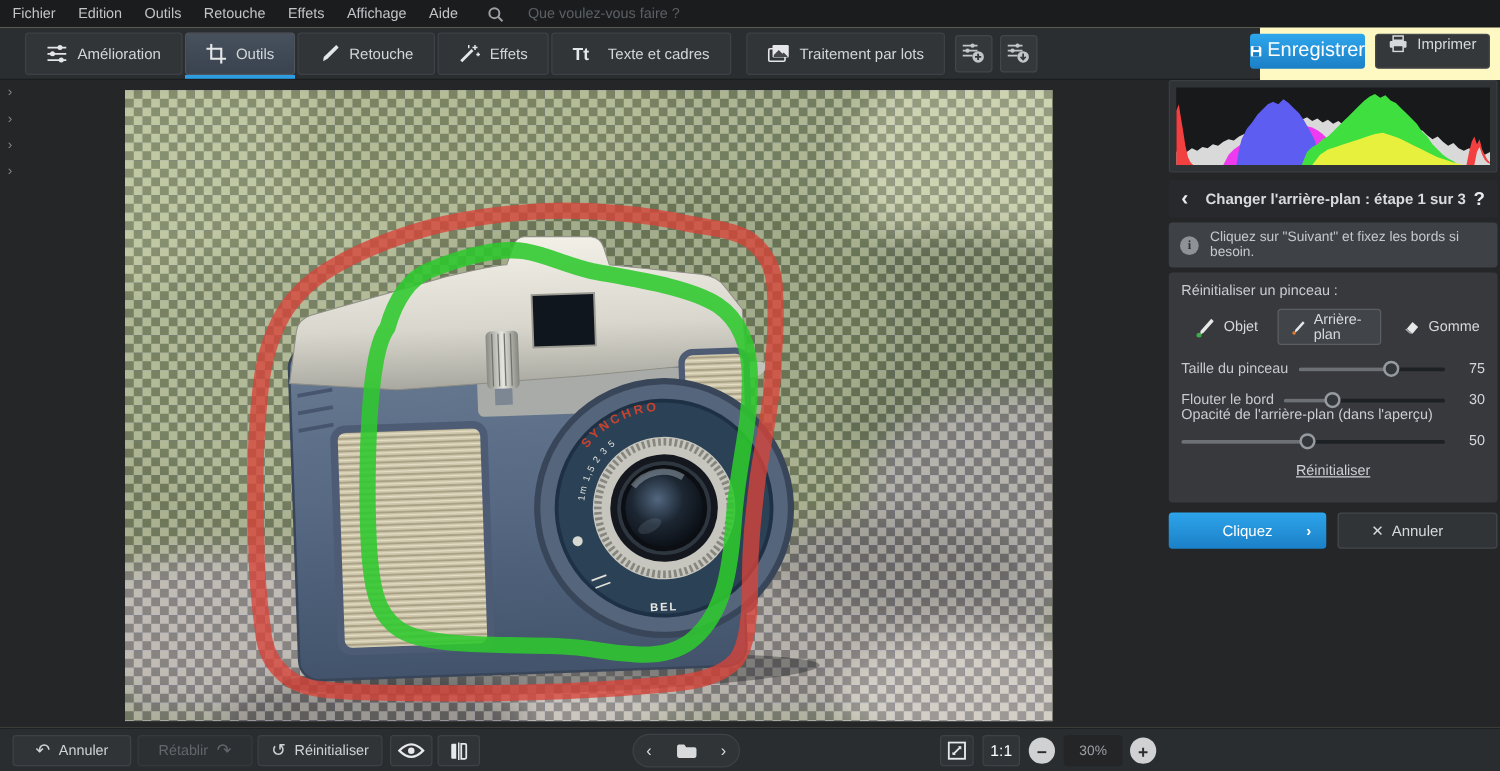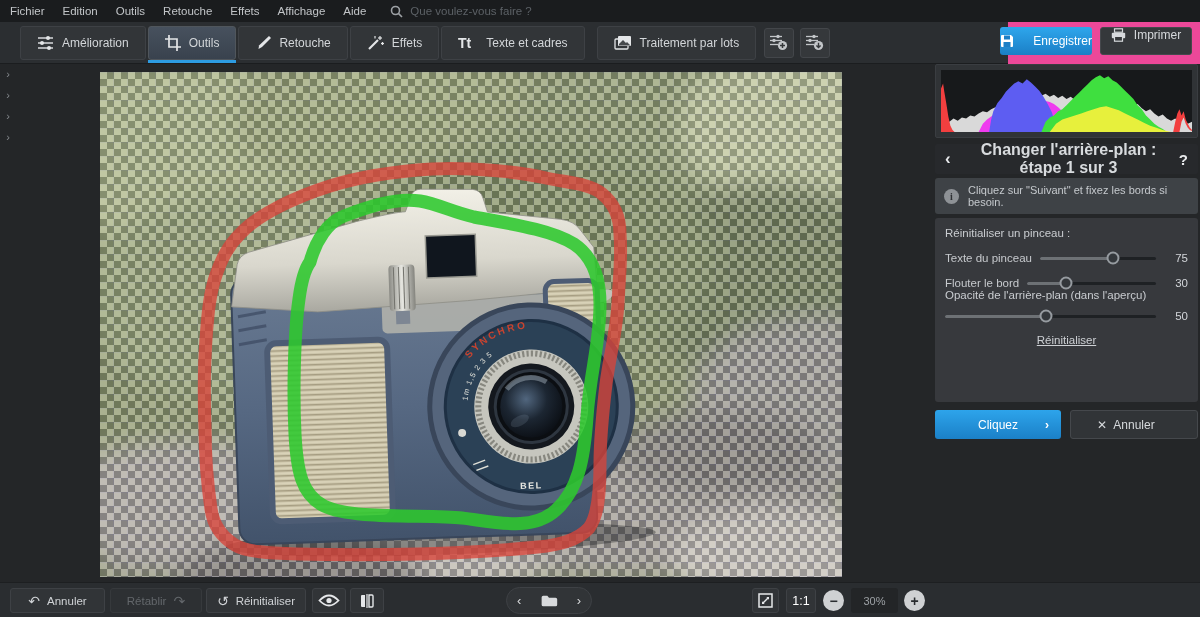--- a/index.html
+++ b/index.html
@@ -1,55 +1,55 @@
 <!DOCTYPE html>
 <html><head>
 <meta charset="utf-8">
 <style>
   html,body{margin:0;padding:0;background:#17181a;}
   *{box-sizing:border-box;}
-  #app{position:relative;width:1200px;height:617px;background:#ec4899;
+  #app{position:relative;width:1200px;height:617px;background:#fef9c3;
        font-family:"Liberation Sans","DejaVu Sans",sans-serif;color:#c9ccd0;
        overflow:hidden;user-select:none;}
   
   .menubar{position:absolute;left:0;top:0;width:1200px;height:22px;background:#1a1c1e;
            display:flex;align-items:center;gap:18px;padding:0 10px;font-size:11.5px;color:#c2c5c8;}
   .menubar .mitem{cursor:default;}
-  .searchwrap{display:flex;align-items:center;gap:7px;margin-left:6px;color:#5c6166;}
+  .searchwrap{display:flex;align-items:center;gap:19px;margin-left:6px;color:#5c6166;}
   
   .tabbar{position:absolute;left:0;top:22px;width:1008px;height:42px;background:#2b2e31;
           border-bottom:1px solid #1b1d1f;display:flex;align-items:center;padding:0 20px;}
   .tab{position:relative;height:34px;display:flex;align-items:center;gap:8px;padding:0 16px;
        background:#323538;border:1px solid #3e4145;border-radius:3px;margin-right:2px;
        font-size:12px;color:#d3d6d9;cursor:pointer;}
   .tab.active{background:linear-gradient(#47515e,#39424e);border-color:#50565c;}
   .tab.active::after{content:"";position:absolute;left:-1px;right:-1px;bottom:-4px;height:3px;background:#2d9ce2;}
   .tab.batch{margin-left:10px;}
   .iconbtn{width:30px;height:30px;background:#35383b;border:1px solid #404periodo448;border:1px solid #43464a;
            border-radius:3px;display:flex;align-items:center;justify-content:center;margin-left:6px;cursor:pointer;}
   .topactions{position:absolute;right:8px;top:27px;display:flex;gap:8px;}
   .btn-save{width:92px;height:28px;border-radius:3px;background:linear-gradient(#2ea6ec,#1b7fc6);
-            display:flex;align-items:center;justify-content:space-between;gap:4px;color:#fff;font-size:12px;cursor:pointer;}
+            display:flex;align-items:center;justify-content:space-between;gap:4px;color:#fff;font-size:16px;cursor:pointer;}
   .btn-print{width:92px;height:28px;border-radius:3px;background:#35383b;border:1px solid #45484c;
              display:flex;align-items:flex-start;justify-content:center;gap:8px;color:#d6d9dc;font-size:12px;cursor:pointer;}
   
   .workspace{position:absolute;left:0;top:64px;width:1200px;height:518px;background:#242628;}
   .leftrail{position:absolute;left:0;top:0;width:16px;height:200px;display:flex;flex-direction:column;gap:9px;
             padding-top:4px;align-items:center;color:#84888c;font-size:11px;}
   .leftrail span{cursor:pointer;}
   .canvas{position:absolute;left:100px;top:8px;width:742px;height:505px;background:#101113;}
   
   .rpanel{position:absolute;right:2px;top:0;width:263px;height:518px;font-size:11.5px;}
   .histo{position:absolute;left:0;top:0;width:263px;height:74px;background:#303336;border:1px solid #3a3d41;
          border-radius:2px;padding:5px;}
   .histo svg{width:100%;height:100%;background:#17191b;display:block;}
   .stephead{position:absolute;left:0;top:80px;width:263px;height:30px;background:#27292c;border-radius:2px;
             display:flex;align-items:center;padding:0 10px;}
   .stephead .back{font-size:17px;font-weight:bold;color:#e8eaec;cursor:pointer;width:18px;}
-  .stephead .ttl{flex:1;text-align:center;font-weight:bold;font-size:16px;color:#d8dbde;}
+  .stephead .ttl{flex:1;text-align:center;font-weight:bold;font-size:12px;color:#d8dbde;}
   .stephead .help{font-size:15px;font-weight:bold;color:#e8eaec;cursor:pointer;width:14px;text-align:right;}
   .infobox{position:absolute;left:0;top:114px;width:263px;height:36px;background:#3e4246;border-radius:3px;
            display:flex;align-items:center;gap:9px;padding:0 9px;color:#c5c9cd;font-size:11px;}
   .infoicon{flex:none;width:15px;height:15px;border-radius:50%;background:#8e9296;color:#2e3134;
             display:flex;align-items:center;justify-content:center;font-weight:bold;font-size:10px;font-family:"Liberation Serif",serif;}
   .toolsec{position:absolute;left:0;top:154px;width:263px;height:184px;background:#37393d;border-radius:3px;
            padding:9px 10px;}
   .brushrow{display:flex;align-items:center;gap:4px;margin-top:8px;}
   .brushbtn{height:29px;display:flex;align-items:center;gap:7px;padding:0 10px;border-radius:3px;
             border:1px solid transparent;color:#d6d9dc;cursor:pointer;}
@@ -360,23 +360,46 @@
       <span class="help">?</span>
     </div>
 
     <div class="infobox">
       <span class="infoicon">i</span>
       <span>Cliquez sur "Suivant" et fixez les bords si besoin.</span>
     </div>
 
     <div class="toolsec">
       <div>Réinitialiser un pinceau :</div>
+      <div class="brushrow">
+        <div class="brushbtn">
+          <svg width="16" height="16" viewBox="0 0 16 16">
+            <path d="M13,1 L15,3 L7,12 L4,14 L4.5,10.5 Z" fill="#e8e8e8"></path>
+                <circle cx="3.2" cy="14.2" r="2" fill="#3fae4a"></circle>
+          </svg>
+          <span>Objet</span>
+        </div>
+        <div class="brushbtn sel">
+          <svg width="16" height="16" viewBox="0 0 16 16">
+            <path d="M13,1 L15,3 L7,12 L4,14 L4.5,10.5 Z" fill="#e8e8e8"></path>
+                <circle cx="3.2" cy="14.2" r="2" fill="#e07a2e"></circle>
+          </svg>
+          <span>Arrière-plan</span>
+        </div>
+        <div class="brushbtn">
+          <svg width="16" height="15" viewBox="0 0 16 15">
+            <path d="M5.5,9 L10,3.5 L14.5,7.5 L10,13 Z" fill="#e8e8e8"></path>
+            <path d="M5.5,9 L10,13 L8,13 L4,9.5 Z" fill="#9fa3a7"></path>
+          </svg>
+          <span>Gomme</span>
+        </div>
+      </div>
 
       <div class="sliderrow">
-        <span class="slbl">Texte du pinceau</span>
+        <span class="slbl">Taille du pinceau</span>
         <div class="track">
           <div class="fill" style="width:63%"></div>
           <div class="handle" style="left:63%"></div>
         </div>
         <span class="sval">75</span>
       </div>
 
       <div class="sliderrow">
         <span class="slbl">Flouter le bord</span>
         <div class="track">

